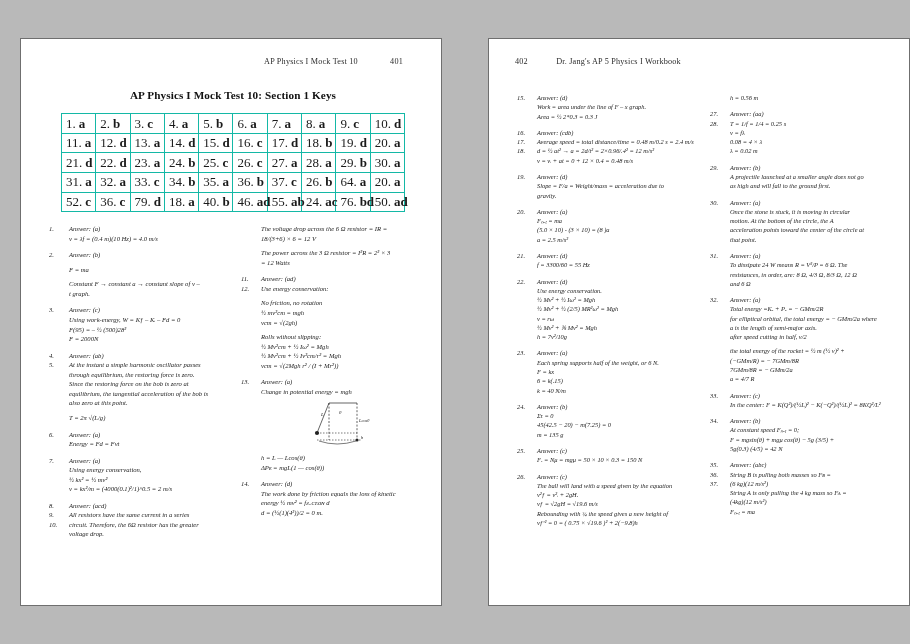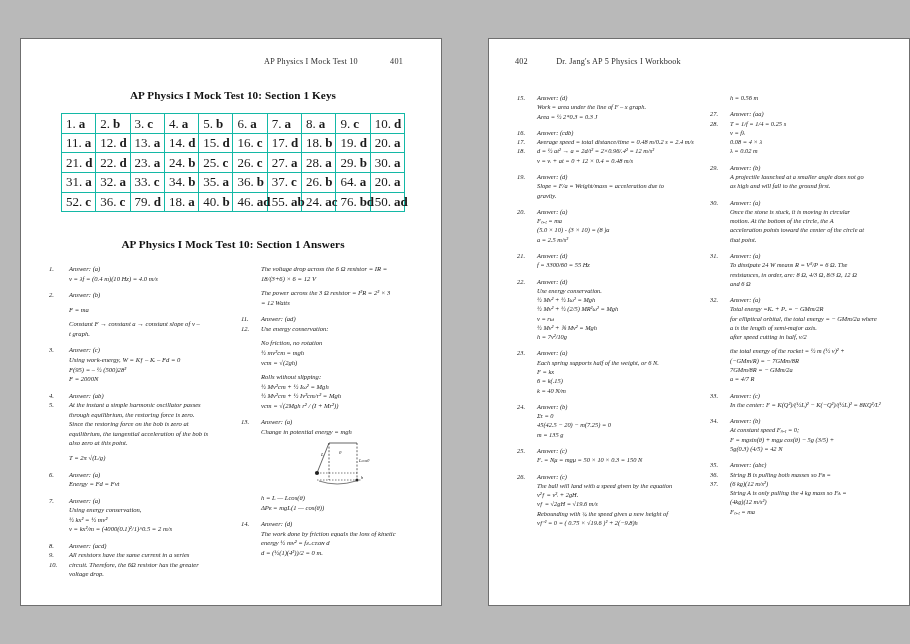--- a/index.html
+++ b/index.html
@@ -181,21 +181,20 @@
               <td><span class="num">40.</span><span class="ans">b</span></td>
               <td><span class="num">46.</span><span class="ans">ad</span></td>
               <td><span class="num">55.</span><span class="ans">ab</span></td>
               <td><span class="num">24.</span><span class="ans">ac</span></td>
               <td><span class="num">76.</span><span class="ans">bd</span></td>
               <td><span class="num">50.</span><span class="ans">ad</span></td>
             </tr>
           </tbody>
       </table>
 
-      <h1 class="doc-title second">AP Physics I Mock Test 10: Section 1 Answers</h1>
 
       <div class="cols">
         <div class="col narrow-left" id="lp-col-left">
             <div class="item">
               <div class="nums">
                 <span>1.</span>
               </div>
               <div class="body">
                 <span class="ln">Answer: (a)</span>
                 <span class="ln">v = λf = (0.4 m)(10 Hz) = 4.0 m/s</span>

